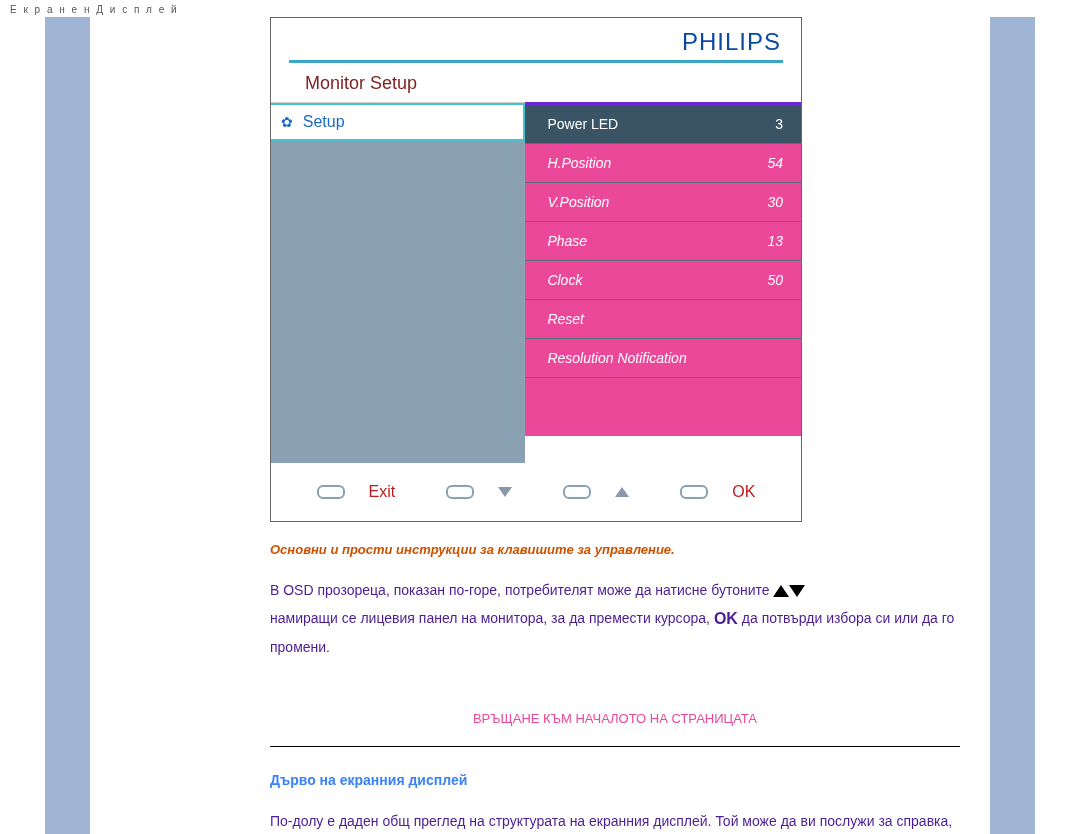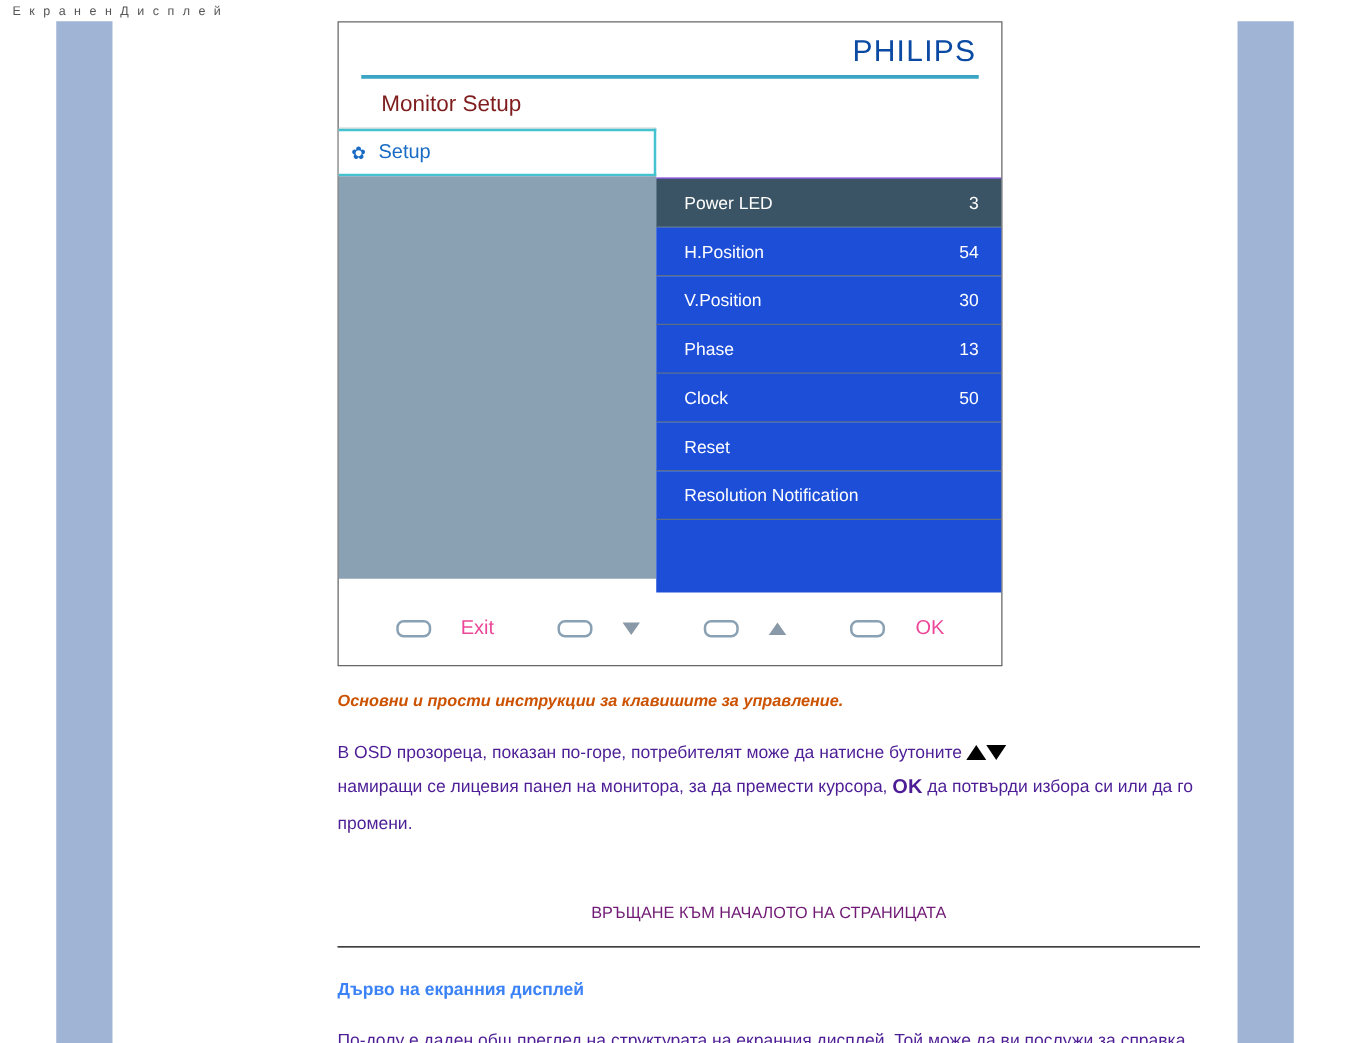--- a/index.html
+++ b/index.html
@@ -14,36 +14,36 @@
   .logo-bar { display:flex; justify-content:flex-end; padding:10px 20px 4px 20px; }
   .logo { color:#0b4aa3; font-weight:normal; font-size:24px; letter-spacing:1px; font-family:Arial; }
   .logo-hr { height:3px; background:#3aa5c4; margin:0 18px 0 18px; }
   .title { color:#7f1d1d; font-size:18px; padding:10px 0 8px 34px; }
   .panes { display:flex; }
   .left-pane { width:48%; border-top:1px solid #cfcfcf; }
   .submenu { display:flex; align-items:center; gap:10px; padding:8px 10px; background:#fff; border:2px solid #44c2cf; border-left:none; }
   .gear { color:#1a6bc4; font-size:14px; }
   .setup-lbl { color:#1a6bc4; font-size:16px; }
   .left-fill { height:322px; background:#8aa1b4; }
-  .right-pane { width:52%; border-top:1px solid #6d28d9;margin-top:40px; }
+  .right-pane { width:52%; border-top:3px solid #6d28d9; }
   .r-cell { height:38px; padding:0 18px 0 22px; color:#fff; font-size:14px; display:flex; align-items:center; justify-content:space-between; border-bottom:1px solid #5a6f82; }
   .right-fill { height:58px; }
   .dark { background:#3a5466; }
-  .mid { background:#1d4ed8; }
+  .mid { background:#ec4899;font-style:italic; }
   .btn-bar { display:flex; justify-content:space-around; align-items:center; padding:20px 20px 20px 20px; }
   .pill { width:24px; height:10px; border:2px solid #8aa1b4; border-radius:6px; display:inline-block; }
-  .btn-grp { display:flex; align-items:center; gap:24px; color:#ec4899; font-size:16px; }
+  .btn-grp { display:flex; align-items:center; gap:24px; color:#b91c1c; font-size:16px; }
   .tri-up { width:0;height:0;border-left:7px solid transparent;border-right:7px solid transparent;border-bottom:10px solid #8a99a7; display:inline-block;}
   .tri-dn { width:0;height:0;border-left:7px solid transparent;border-right:7px solid transparent;border-top:10px solid #8a99a7; display:inline-block;}
   .heading-red { color:#cc5200; font-weight:bold; font-style:italic; font-size:13px; margin:20px 0 20px 0; }
   .para { font-size:14px; color:#4c1d95; line-height:1.9; }
   .tri-up-sm { width:0;height:0;border-left:8px solid transparent;border-right:8px solid transparent;border-bottom:12px solid #000; display:inline-block; vertical-align:middle;}
   .tri-dn-sm { width:0;height:0;border-left:8px solid transparent;border-right:8px solid transparent;border-top:12px solid #000; display:inline-block; vertical-align:middle;}
   .ok-inline { font-weight:bold; font-size:16px; vertical-align:middle; }
-  .back-link { color:#701a75; text-align:center; font-size:13px; margin:50px 0 20px 0; }
+  .back-link { color:#ec4899; text-align:center; font-size:13px; margin:50px 0 20px 0; }
   hr.sep { border:none; border-top:1px solid #000; margin:20px 0 25px 0; }
   .blue-h { color:#3b82f6; font-weight:bold; font-size:14px; margin:0 0 20px 0; }
   .text-wrap { padding-right:30px; }
 </style>
 </head>
 <body>
 
 <div class="tiny-header">Е к р а н е н Д и с п л е й</div>
 
 <div class="outer">

